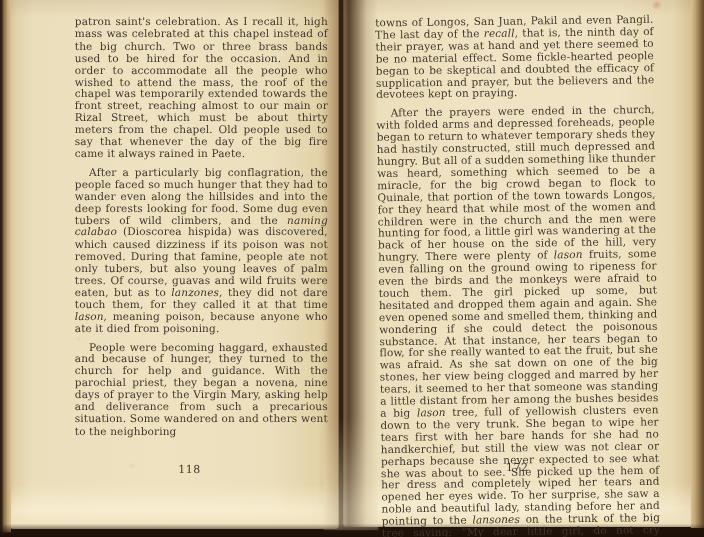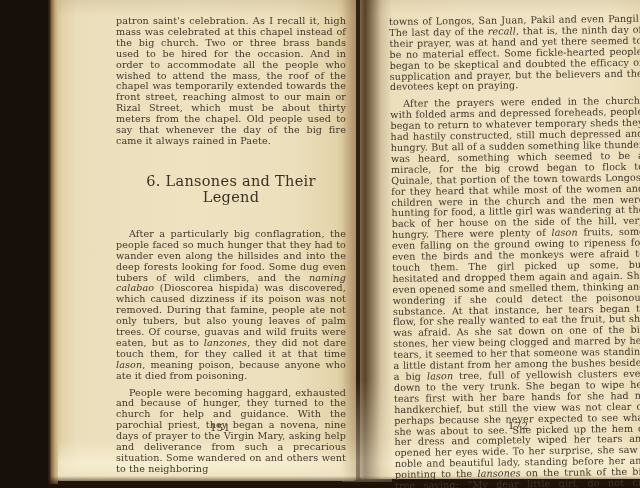--- a/index.html
+++ b/index.html
@@ -4,21 +4,21 @@
 <style>
   * { box-sizing: border-box; }
   html, body { margin: 0; padding: 0; }
   body {
     width: 640px; height: 488px;
     background: #17100a;
     overflow: hidden;
     position: relative;
     font-family: "DejaVu Serif", "Liberation Serif", serif;
   }
-  .photo { position: absolute; inset: 0; margin-left: 48px; }
+  .photo { position: absolute; inset: 0; }
 
   
   .page { position: absolute; top: 0; }
   .left-page {
     left: 5px; width: 303px; height: 481px;
     border-radius: 0 0 3px 7px;
     background:
       radial-gradient(circle 7px at 64% 74%, rgba(176,136,66,0.14), transparent 70%),
       radial-gradient(circle 5px at 38% 88%, rgba(176,136,66,0.12), transparent 70%),
       radial-gradient(circle 4px at 22% 64%, rgba(176,136,66,0.10), transparent 70%),
@@ -107,26 +107,25 @@
   <div class="gutter"></div>
   <div class="gutter-fade-bottom"></div>
 
   <div class="left-edge"></div>
   <div class="right-edge"></div>
   <div class="bottom-edge"></div>
   <div class="blemish"></div>
 
   <div class="text-col left-text">
     <p class="para no-indent">patron saint's celebration.  As I recall it, high mass was celebrated at this chapel instead of the big church. Two or three brass bands used to be hired for the occasion.  And in order to accommodate all the people who wished to attend the mass, the roof of the chapel was temporarily extended towards the front street, reaching almost to our main or Rizal Street, which must be about thirty meters from the chapel.  Old people used to say that whenever the day of the big fire came it always rained in Paete.</p>
-    <h2 class="section-heading">6.  Lansones and Their Legend</h2>
     <p class="para">After a particularly big conflagration, the people faced so much hunger that they had to wander even along the hillsides and into the deep forests looking for food.  Some dug even tubers of wild climbers, and the <i>naming calabao</i> (Dioscorea hispida) was discovered, which caused dizziness if its poison was not removed.  During that famine, people ate not only tubers, but also young leaves of palm trees. Of course, guavas and wild fruits were eaten, but as to <i>lanzones</i>, they did not dare touch them, for they called it at that time <i>lason</i>, meaning poison, because anyone who ate it died from poisoning.</p>
     <p class="para">People were becoming haggard, exhausted and because of hunger, they turned to the church for help and guidance.  With the parochial priest, they began a novena, nine days of prayer to the Virgin Mary, asking help and deliverance from such a precarious situation.  Some wandered on and others went to the neighboring</p>
   </div>
 
   <div class="text-col right-text">
     <p class="para no-indent">towns of Longos, San Juan, Pakil and even Pangil.  The last day of the <i>recall</i>, that is, the ninth day of their prayer, was at hand and yet there seemed to be no material effect. Some fickle-hearted people began to be skeptical and doubted the efficacy of supplication and prayer, but the believers and the devotees kept on praying.</p>
     <p class="para">After the prayers were ended in the church, with folded arms and depressed foreheads, people began to return to whatever temporary sheds they had hastily constructed, still much depressed and hungry.  But all of a sudden something like thunder was heard, something which seemed to be a miracle, for the big crowd began to flock to Quinale, that portion of the town towards Longos, for they heard that while most of the women and children were in the church and the men were hunting for food, a little girl was wandering at the back of her house on the side of the hill, very hungry.  There were plenty of <i>lason</i> fruits, some even falling on the ground owing to ripeness for even the birds and the monkeys were afraid to touch them.  The girl picked up some, but hesitated and dropped them again and again. She even opened some and smelled them, thinking and wondering if she could detect the poisonous substance.  At that instance, her tears began to flow, for she really wanted to eat the fruit, but she was afraid.  As she sat down on one of the big stones, her view being clogged and marred by her tears, it seemed to her that someone was standing a little distant from her among the bushes besides a big <i>lason</i> tree, full of yellowish clusters even down to the very trunk. She began to wipe her tears first with her bare hands for she had no handkerchief, but still the view was not clear or perhaps because she never expected to see what she was about to see.  She picked up the hem of her dress and completely wiped her tears and opened her eyes wide.  To her surprise, she saw a noble and beautiful lady, standing before her and pointing to the <i>lansones</i> on the trunk of the big tree saying:  “My dear little girl, do not cry anymore, these fruits are no longer poisonous (), but are now .  Try to eat them.  I have pinched them and removed the poisonous substance.”  And the lady vanished.</p>
   </div>
 
-  <div class="page-number left">151</div>
+  <div class="page-number left">118</div>
   <div class="page-number right">172</div>
 
 </div>
 
 </body></html>

